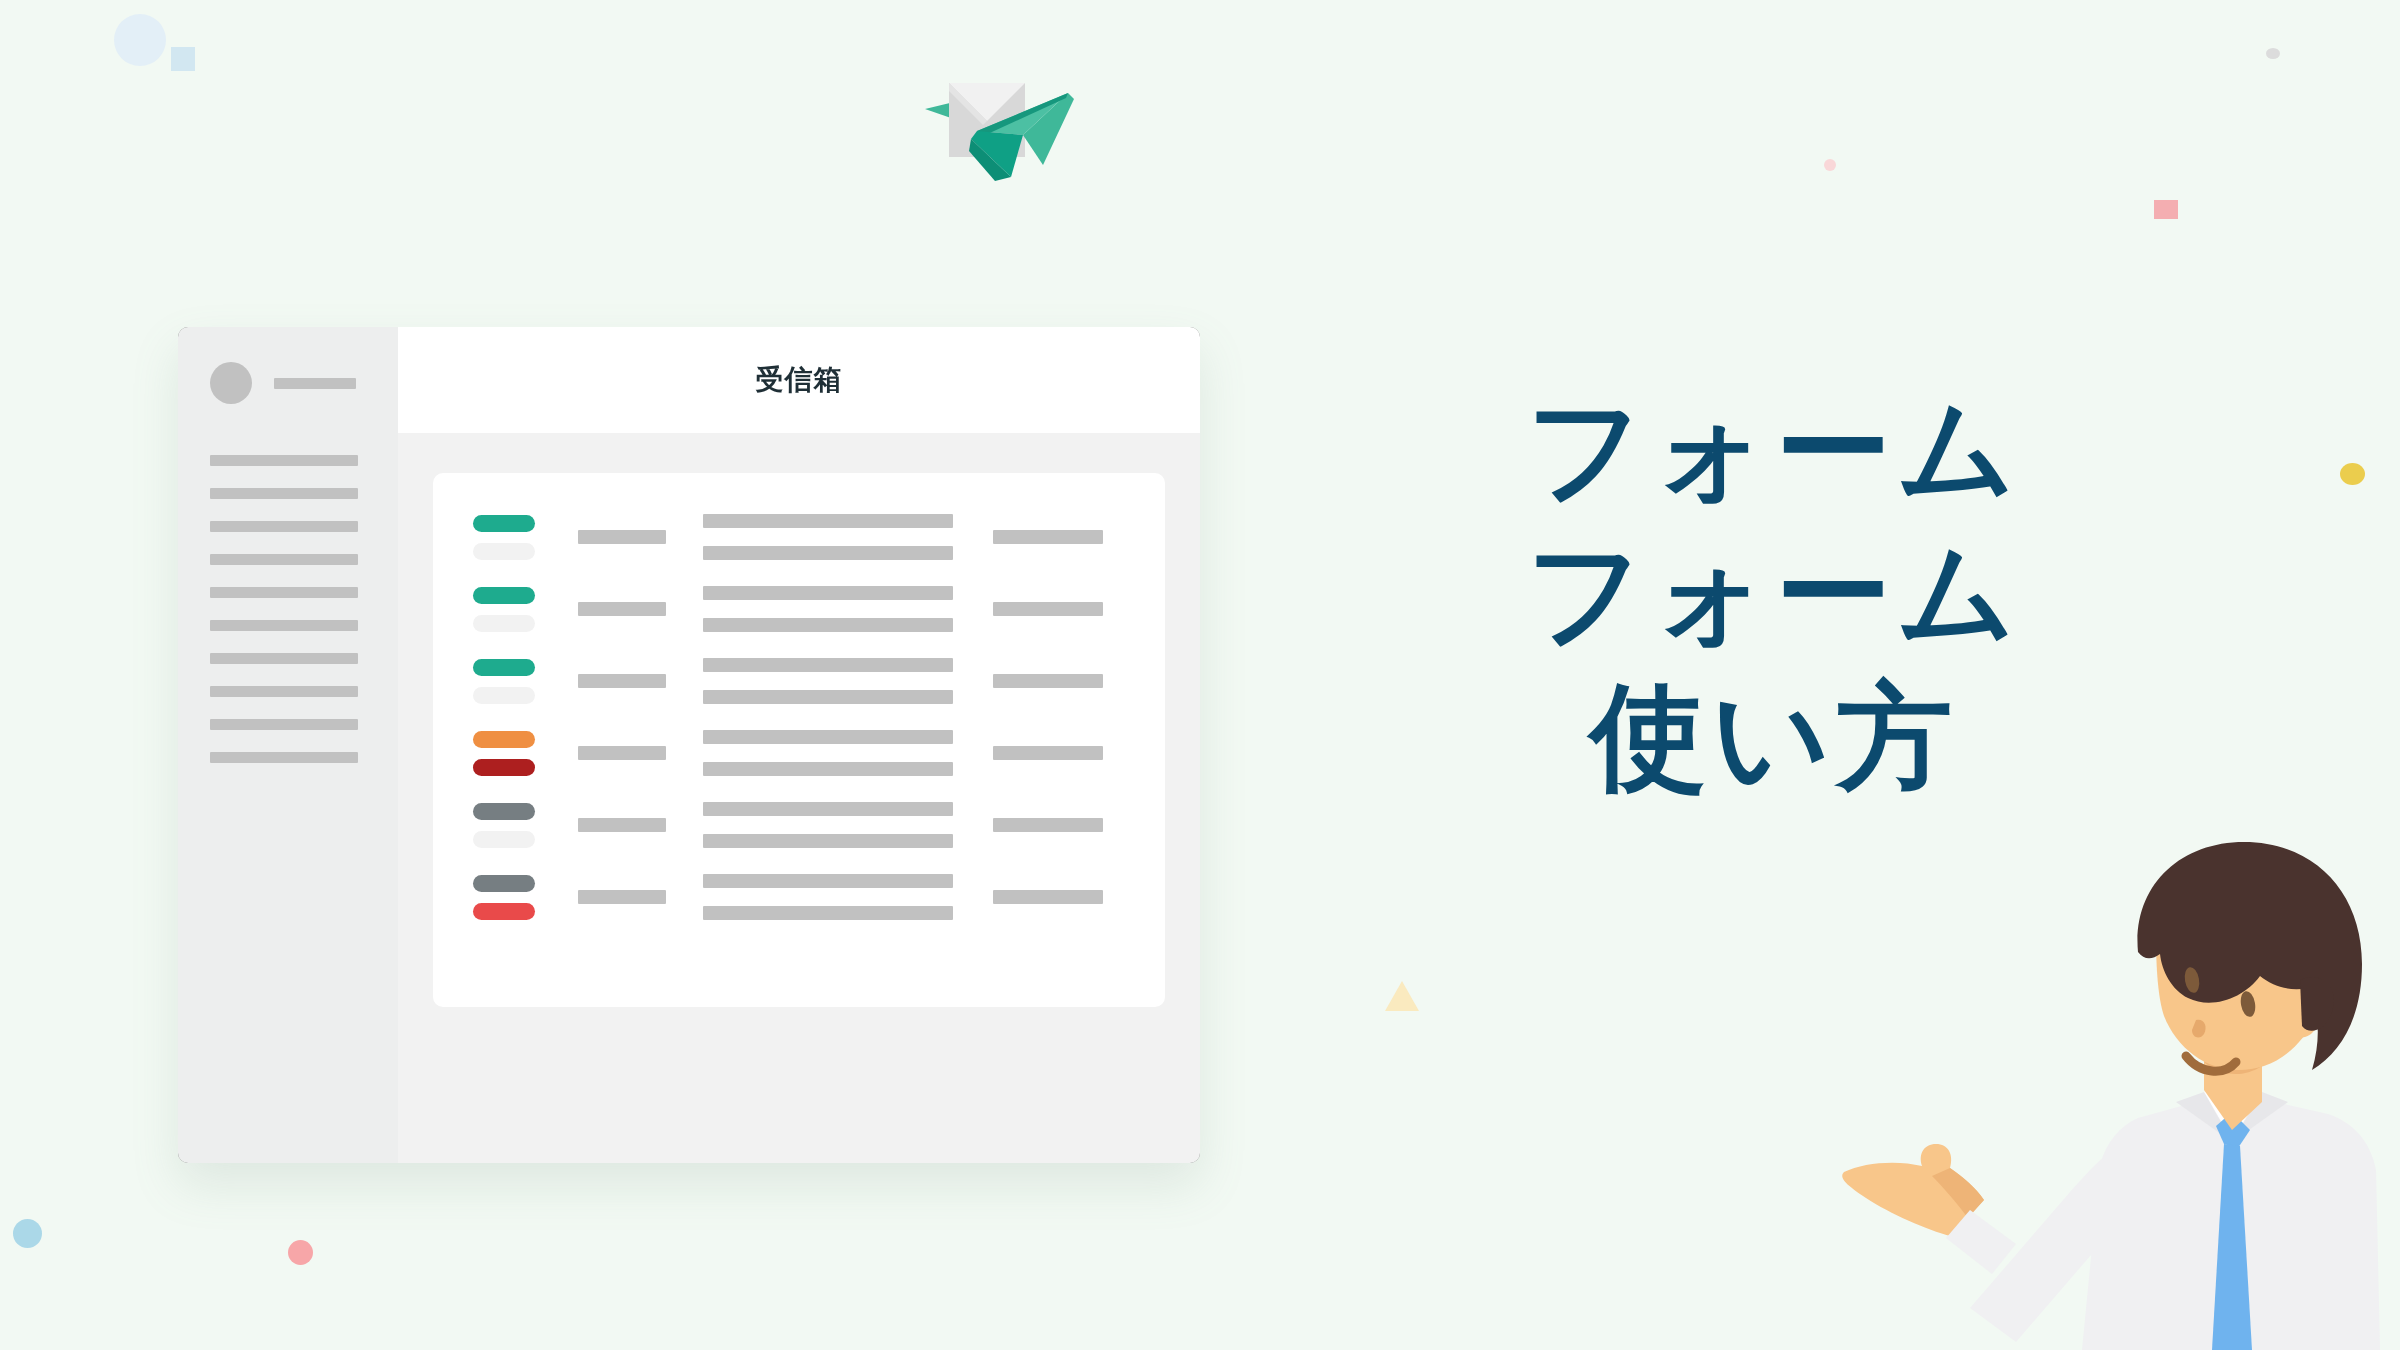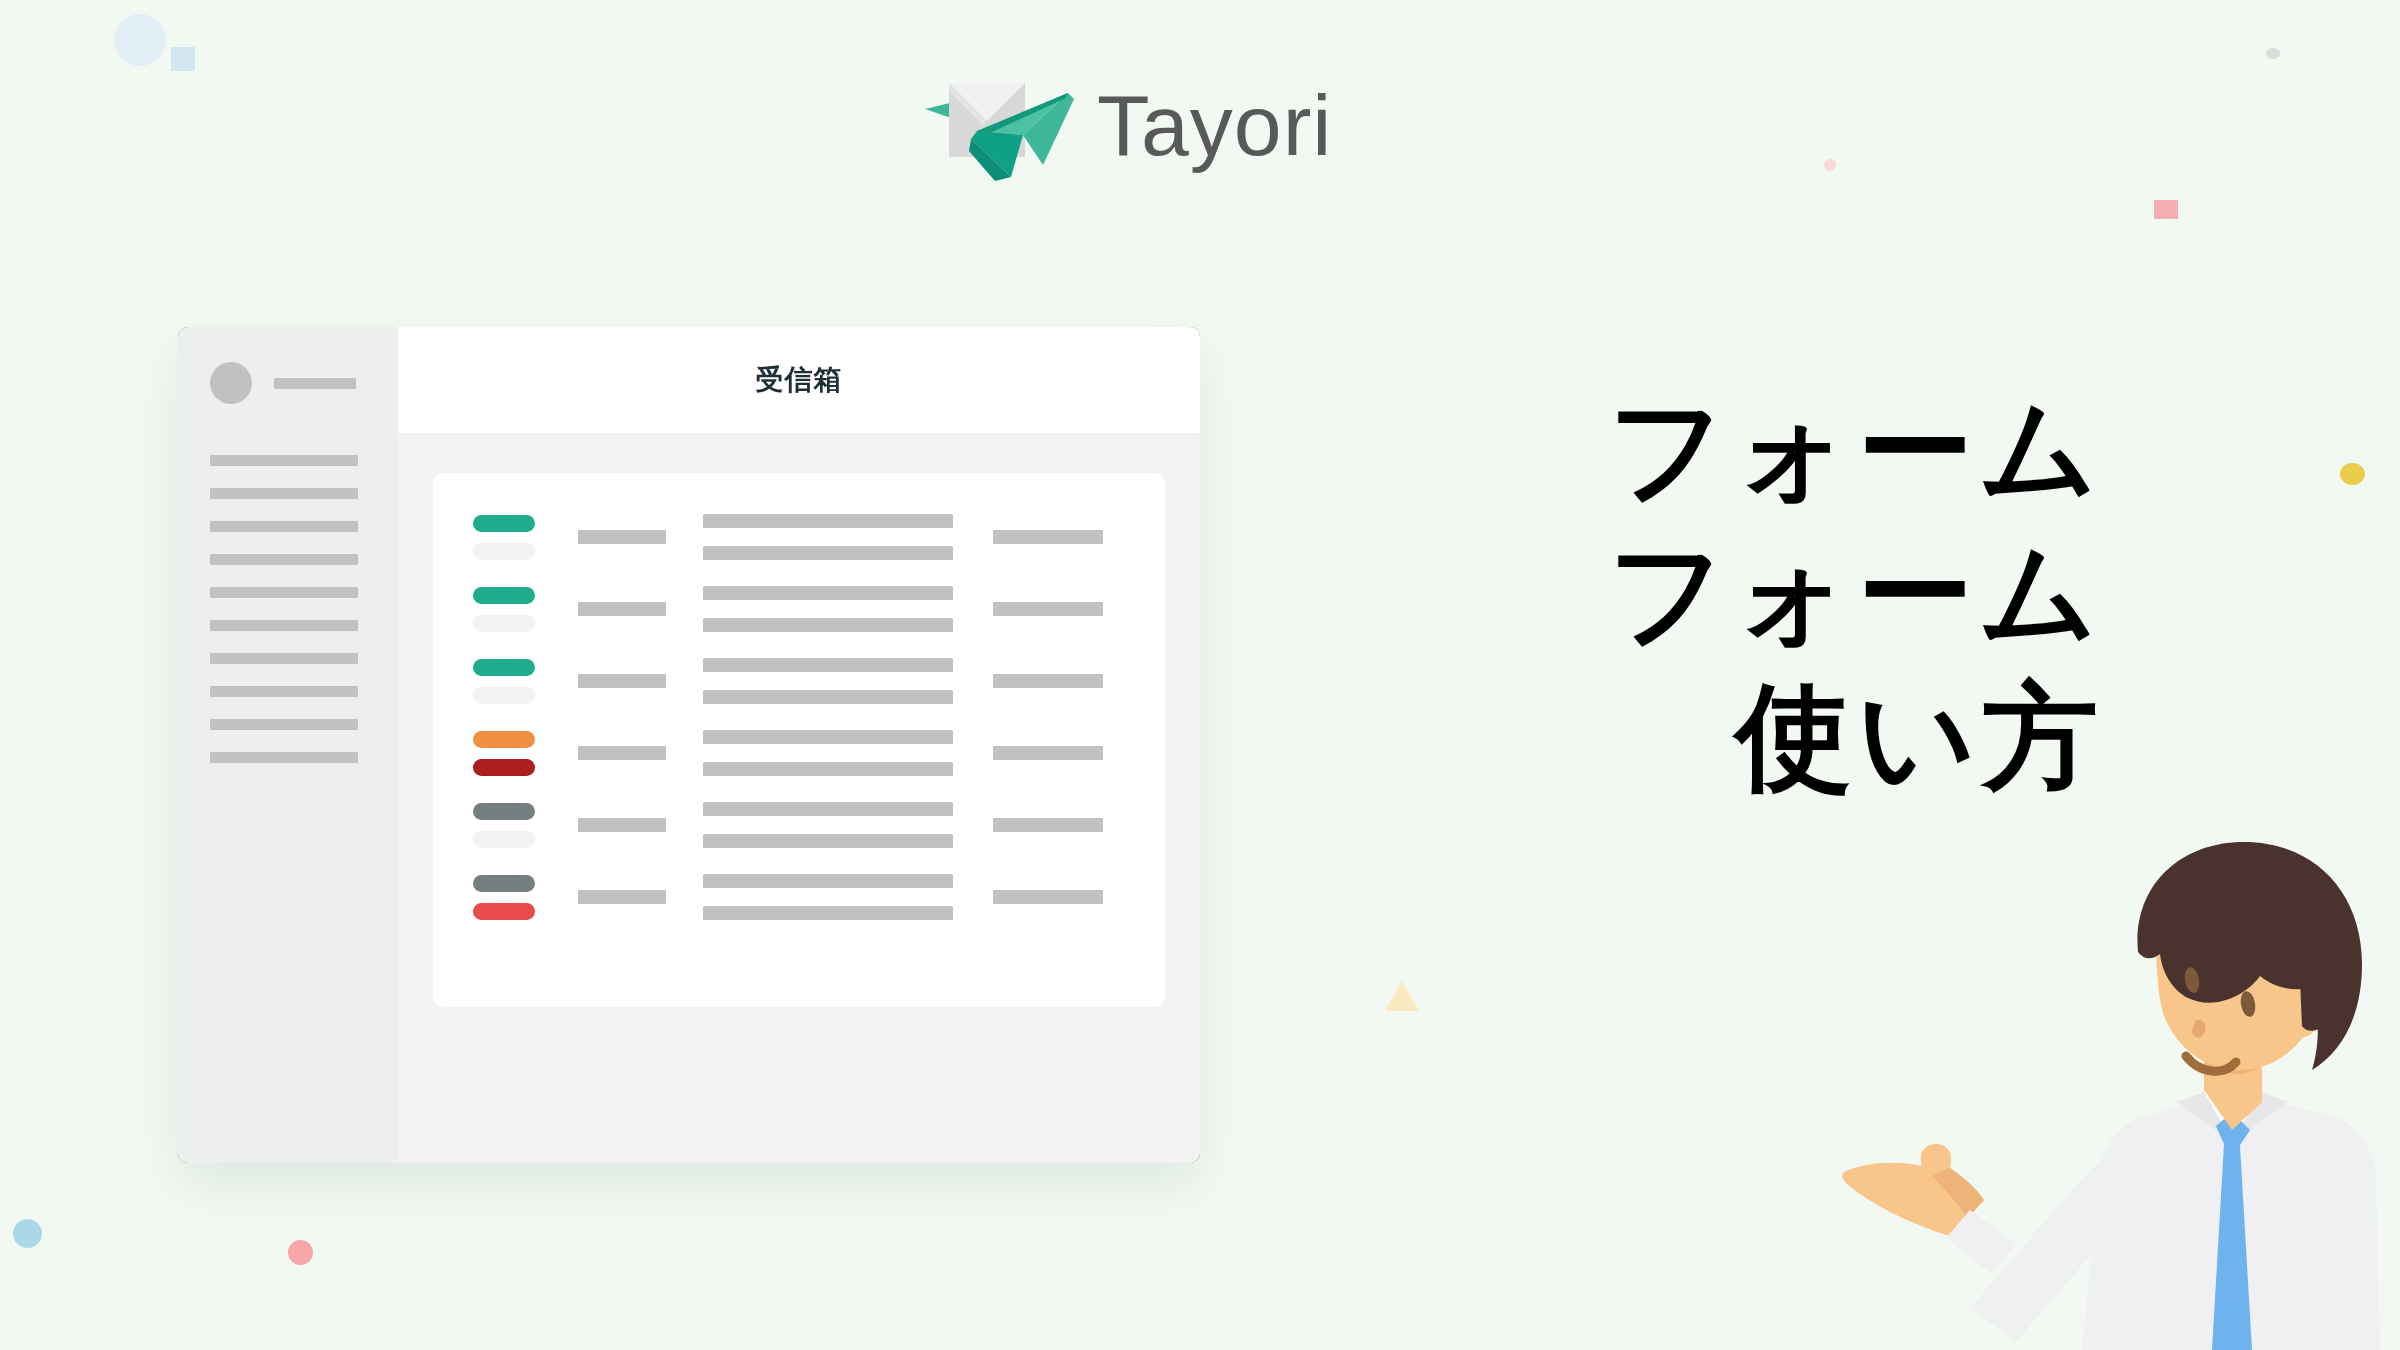--- a/index.html
+++ b/index.html
@@ -47,22 +47,22 @@
   .col-b{width:125px;flex:0 0 125px;}
   .bar-b{width:88px;height:14px;background:#c1c1c1;border-radius:1px;}
   .col-c{width:290px;flex:0 0 290px;display:flex;flex-direction:column;gap:18px;}
   .bar-c{width:250px;height:14px;background:#c1c1c1;border-radius:1px;}
   .col-d{flex:0 0 170px;}
   .bar-d{width:110px;height:14px;background:#c1c1c1;border-radius:1px;}
 
   
   .headline{
     position:absolute;left:1444px;top:378px;width:660px;
-    font-size:116px;font-weight:700;color:#000000;
-    line-height:1.24;letter-spacing:6px;text-align:right;
+    font-size:116px;font-weight:700;color:#0c4a6e;
+    line-height:1.24;letter-spacing:6px;text-align:center;
   }
   .headline div{white-space:nowrap;}
 
   
   .character{position:absolute;left:1820px;top:840px;width:580px;height:510px;}
 </style>
 </head>
 <body>
 
 <div class="stage">
@@ -90,21 +90,20 @@
         <path d="M24 18 L62 56 L58 60 L24 26 Z" fill="#e4e4e4"></path>
 
         <path d="M143 28 L149 34 L118 100 L98 70 Z" fill="#3fb899"></path>
         <path d="M143 28 L98 70 L52 66 Z" fill="#4cc0a3"></path>
         <path d="M143 28 L52 66 L56 72 L141 33 Z" fill="#16977d"></path>
 
         <path d="M52 66 L98 70 L86 112 L46 74 Z" fill="#0fa085"></path>
         <path d="M46 74 L86 112 L70 116 L44 86 Z" fill="#0d8e76"></path>
       </svg>
     </div>
-    <div class="logo-text">Tayori</div>
   </div>
 
   <div class="window">
 
     <div class="sidebar">
       <div class="side-user">
         <div class="avatar"></div>
         <div class="side-user-bar"></div>
       </div>
       <div class="side-nav">

